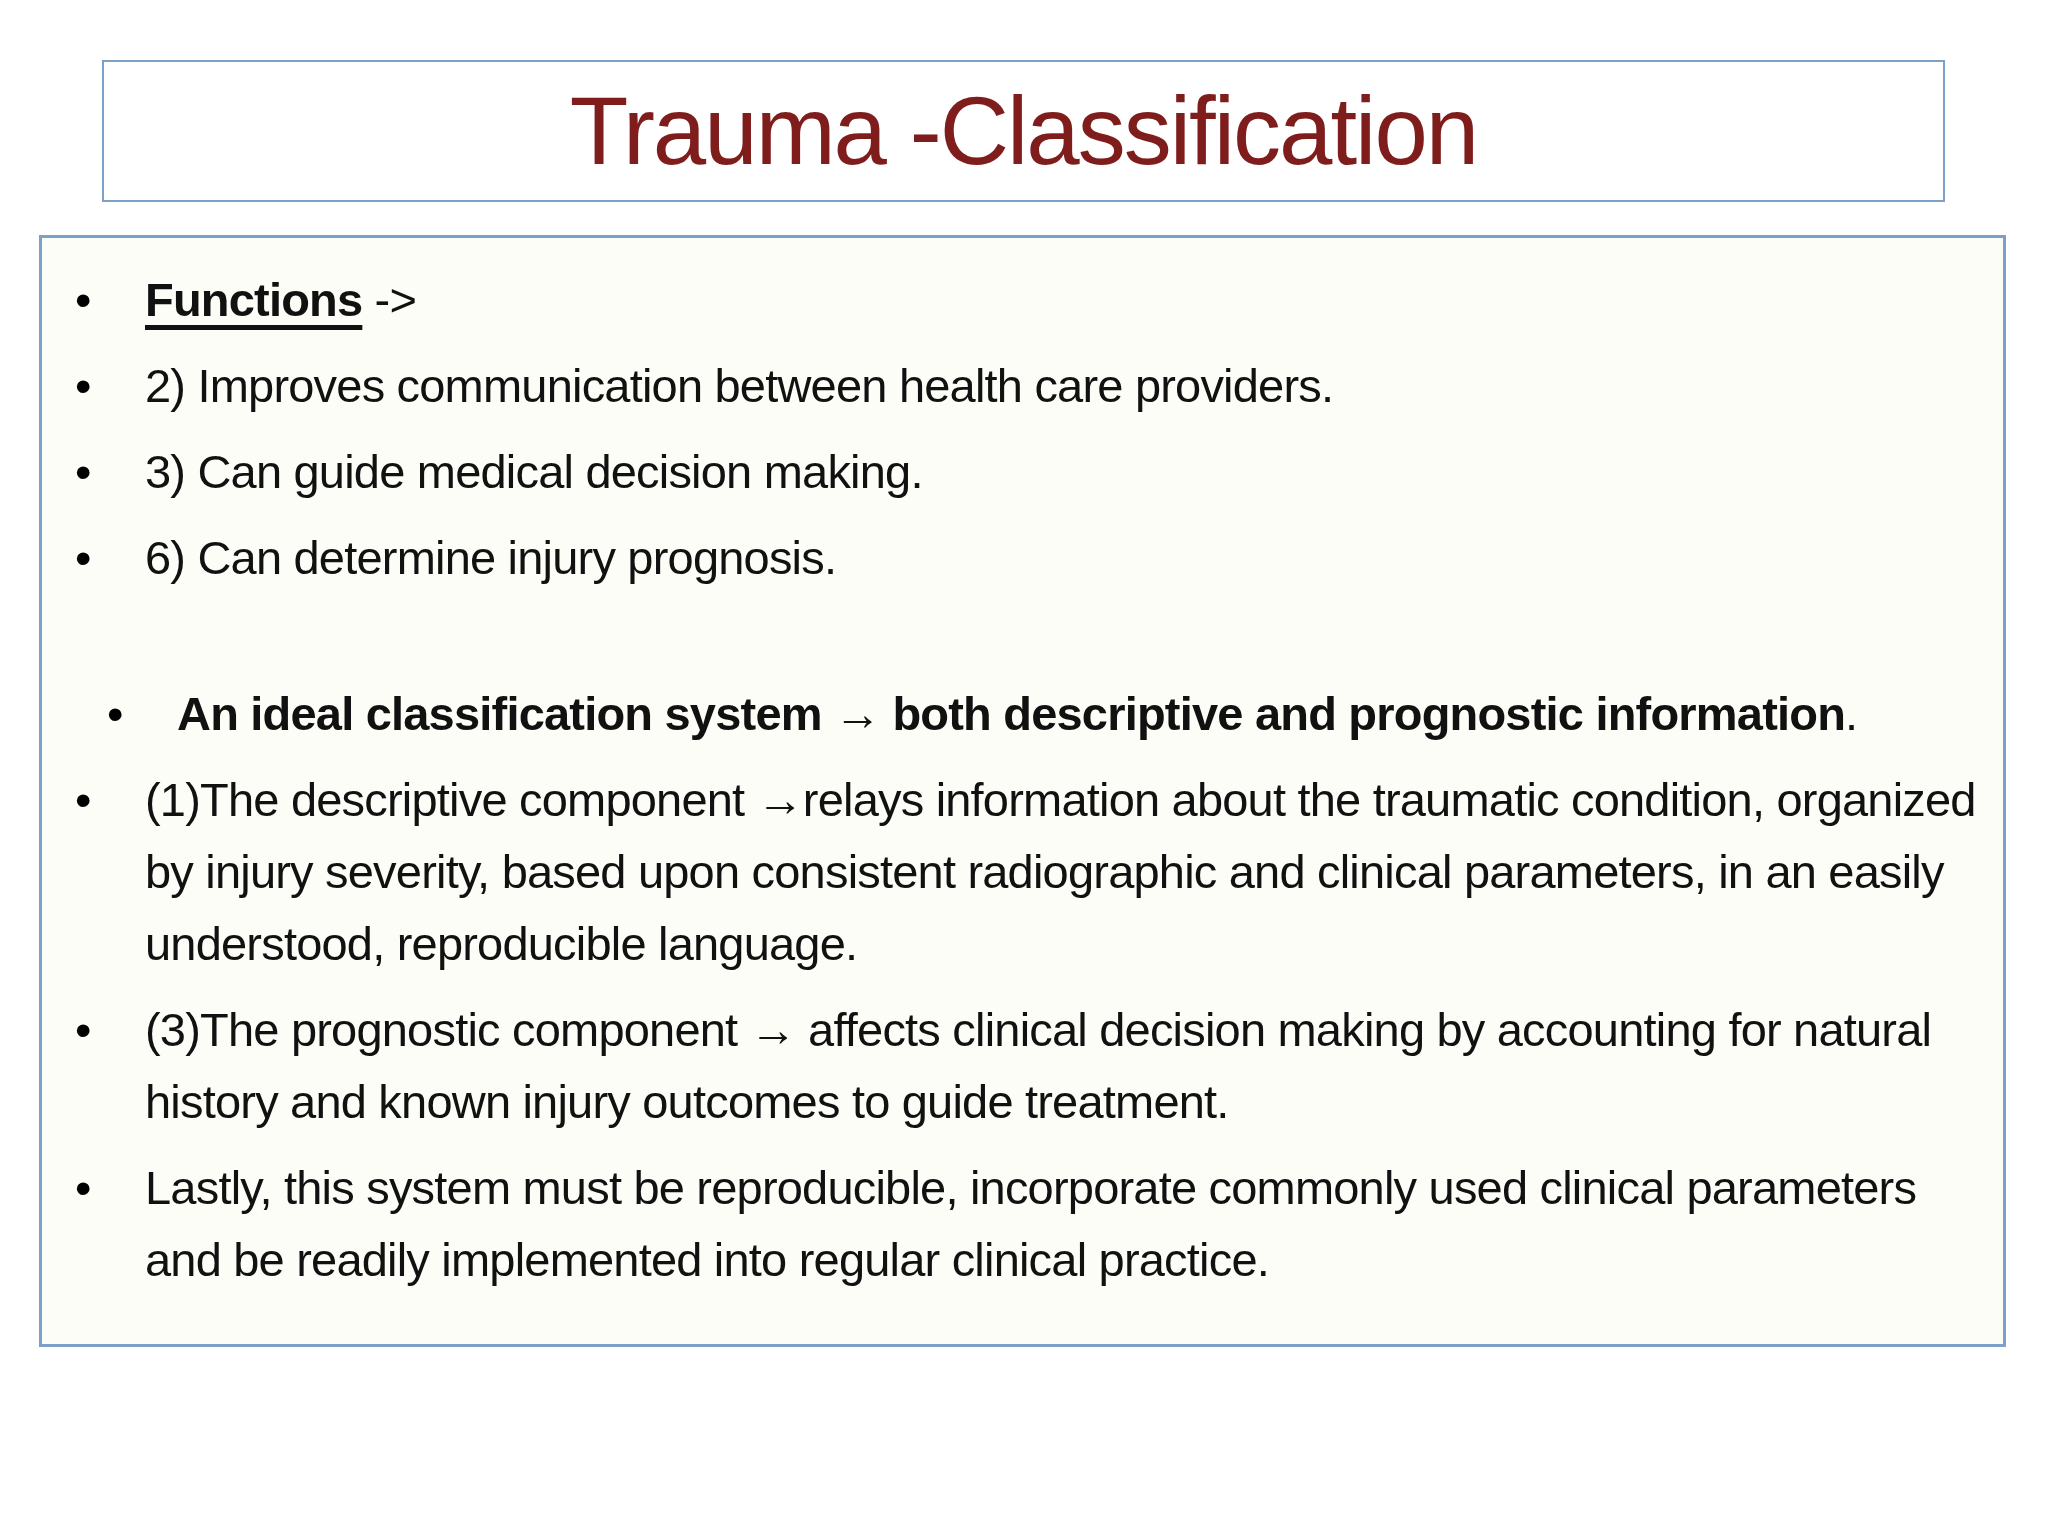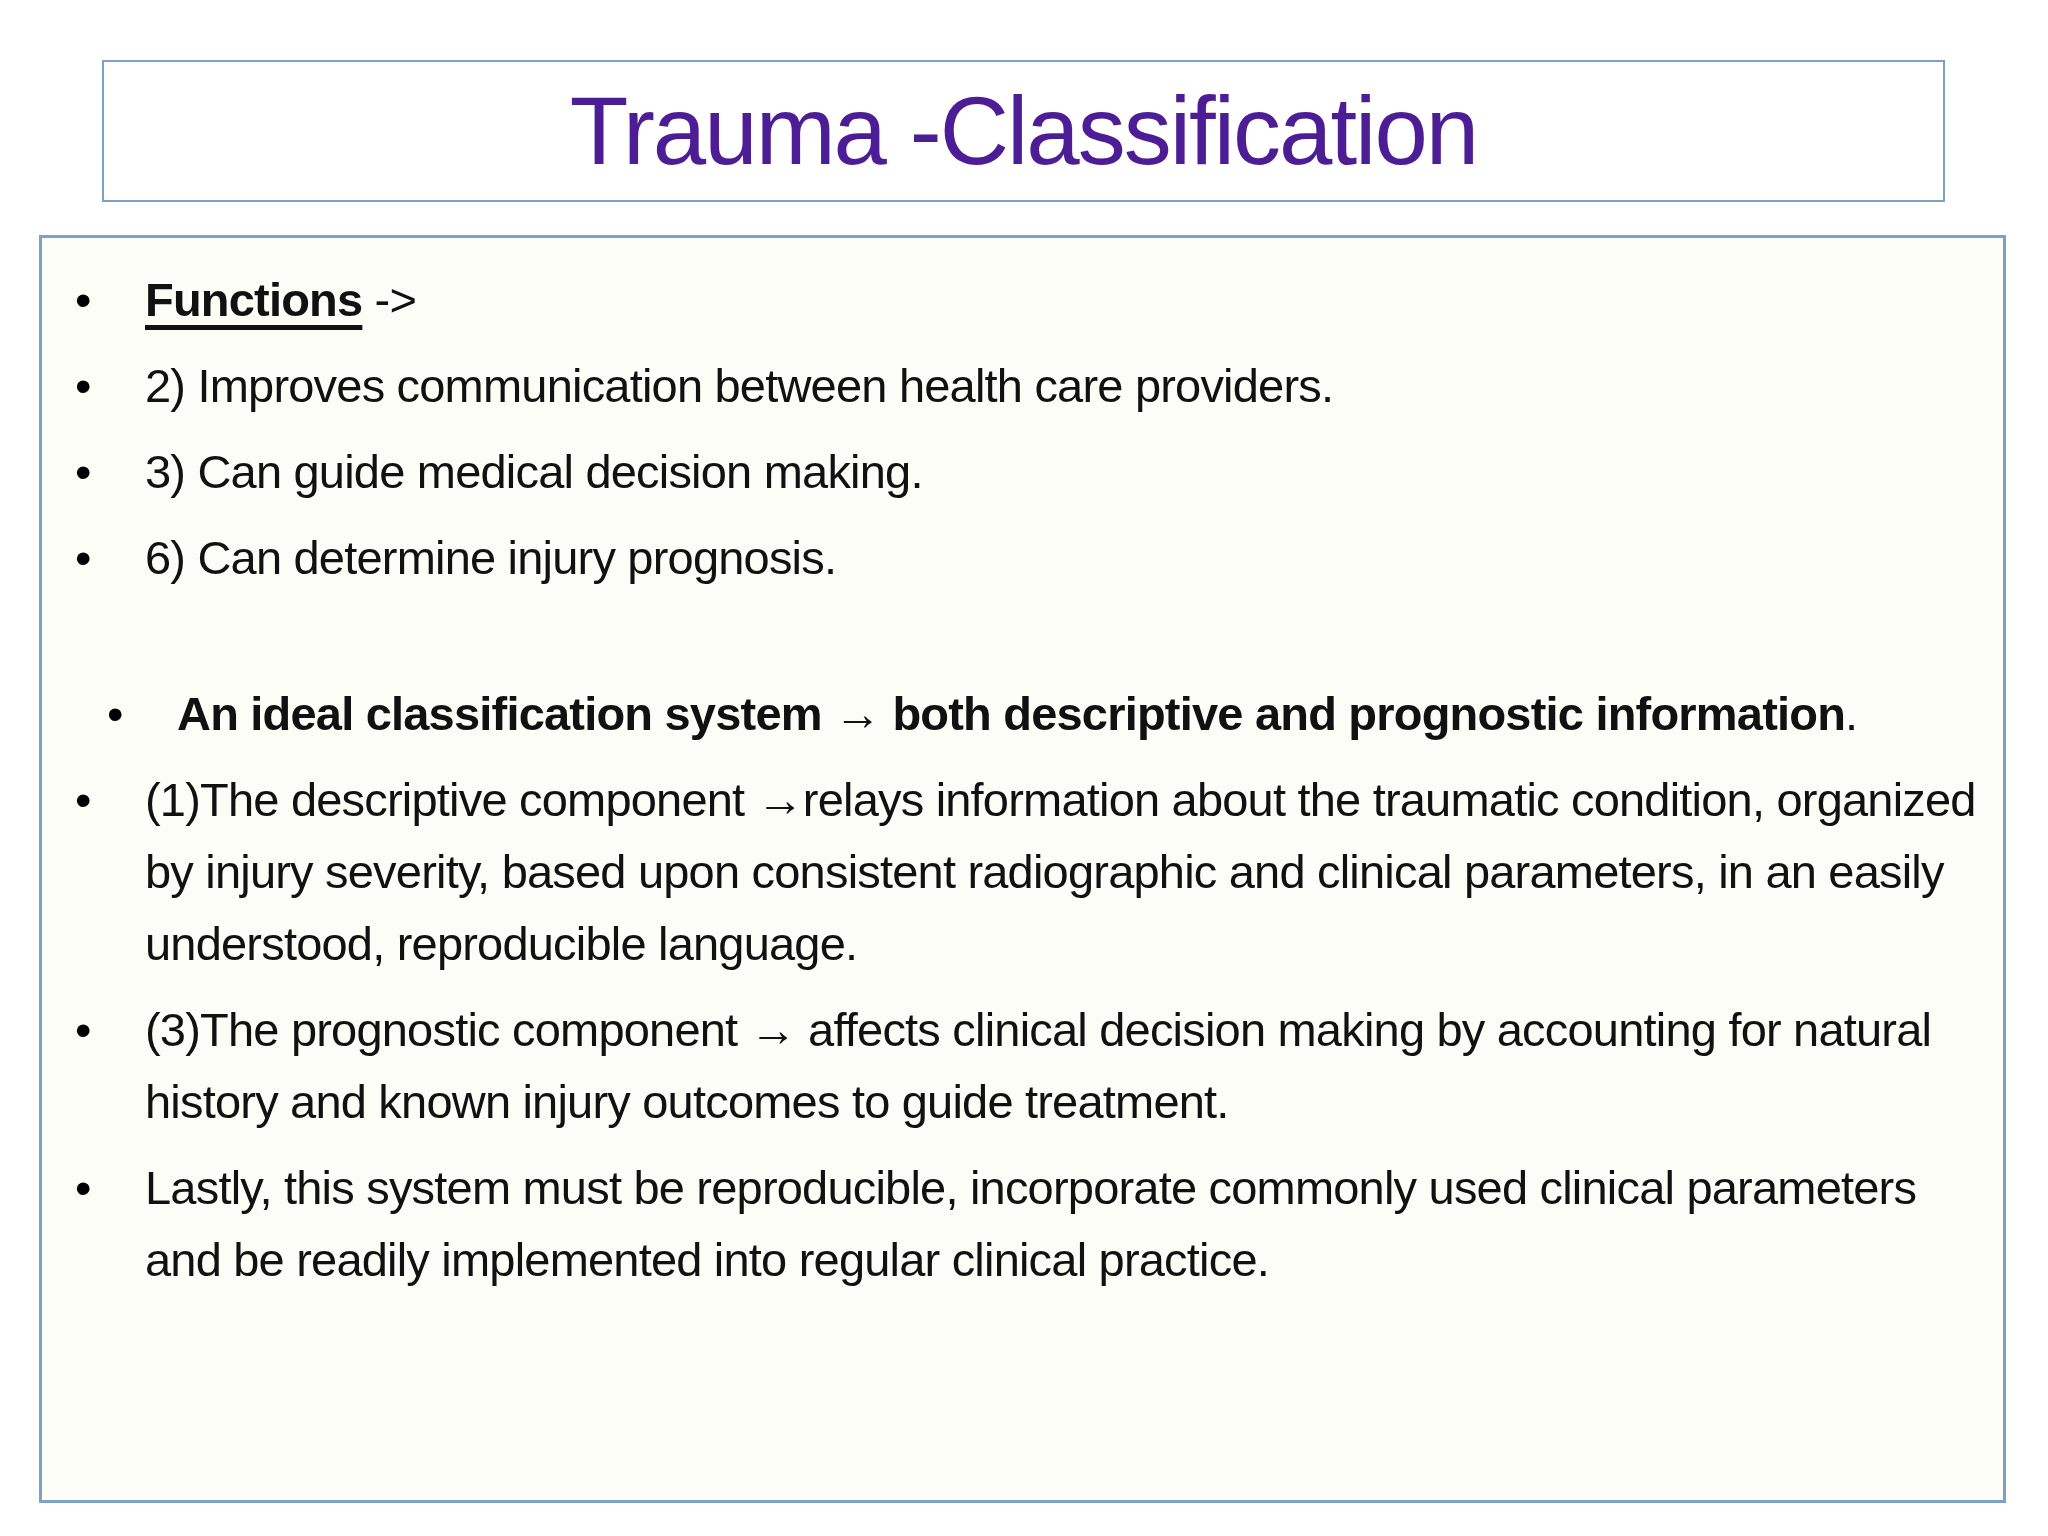--- a/index.html
+++ b/index.html
@@ -21,28 +21,28 @@
     left:102px;top:60px;
     width:1843px;height:142px;
     box-sizing:border-box;
     border:2px solid var(--border-blue);
     background:#ffffff;
     display:flex;align-items:center;justify-content:center;
   }
   .title-text{
     font-size:96px;
     letter-spacing:-2px;
-    color:#4c1d95;
+    color:#7f1d1d;
     white-space:nowrap;
     line-height:1;
   }
   .content-box{
     position:absolute;
     left:39px;top:235px;
-    width:1967px;height:1268px;
+    width:1967px;height:1112px;
     box-sizing:border-box;
     border:3px solid var(--border-blue);
     background:var(--box-bg);
     padding:26px 22px 0 0;
   }
   ul.bullets{
     list-style:none;
     margin:0;padding:0;
   }
   ul.bullets li{

